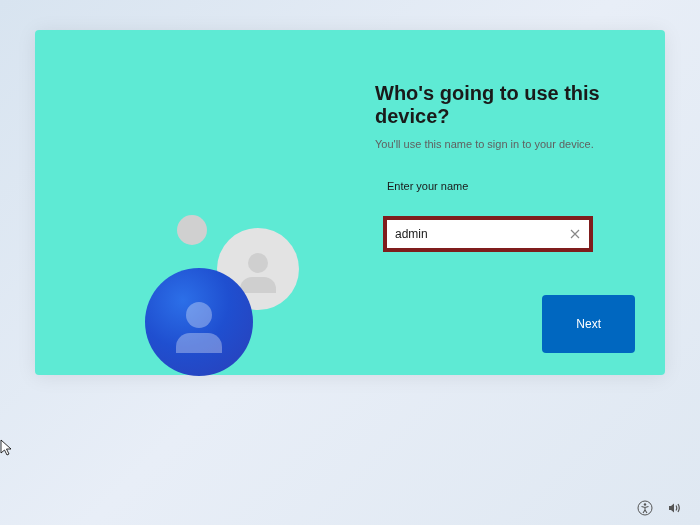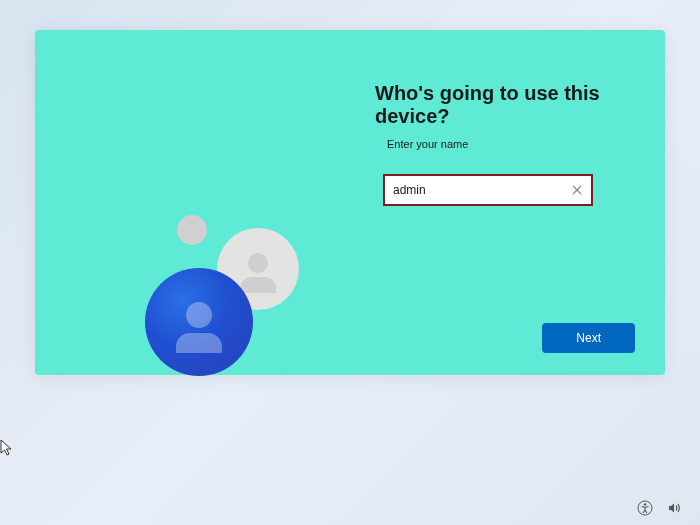--- a/index.html
+++ b/index.html
@@ -100,21 +100,21 @@
       color: #606060;
       margin-bottom: 30px;
     }
     .field-label {
       font-size: 11px;
       color: #1a1a1a;
       margin-bottom: 24px;
       margin-left: 12px;
     }
     .input-wrap {
-      border: 2px solid #7f1d1d;
+      border: 4px solid #7f1d1d;
       padding: 2px;
       width: 210px;
       margin-left: 8px;
       display: flex;
       align-items: center;
       background: #fff;
     }
     .name-input {
       border: none;
       outline: none;
@@ -135,21 +135,21 @@
       margin-right: 4px;
     }
     .next-btn {
       position: absolute;
       bottom: 22px;
       right: 30px;
       background: #0067c0;
       color: #fff;
       border: none;
       border-radius: 4px;
-      padding: 8px 34px;
+      padding: 22px 34px;
       font-size: 12px;
       cursor: pointer;
       font-family: inherit;
     }
     .taskbar {
       position: absolute;
       bottom: 8px;
       right: 16px;
       display: flex;
       gap: 12px;
@@ -181,20 +181,21 @@
         <div class="body"></div>
       </div>
       <div class="blue-person">
         <div class="head"></div>
         <div class="body"></div>
       </div>
     </div>
   </div>
   <div class="right-pane">
     <h1 class="title">Who's going to use this device?</h1>
+    <p class="subtitle">You'll use this name to sign in to your device.</p>
     <div class="field-label">Enter your name</div>
     <div class="input-wrap">
       <input class="name-input" type="text" value="admin" style="">
       <span class="clear-btn">
         <svg width="10" height="10" viewBox="0 0 10 10">
             <path d="M1 1 L9 9 M9 1 L1 9" stroke="#888" stroke-width="1.2" fill="none"></path>
           </svg>
       </span>
     </div>
     <button class="next-btn">Next</button>

